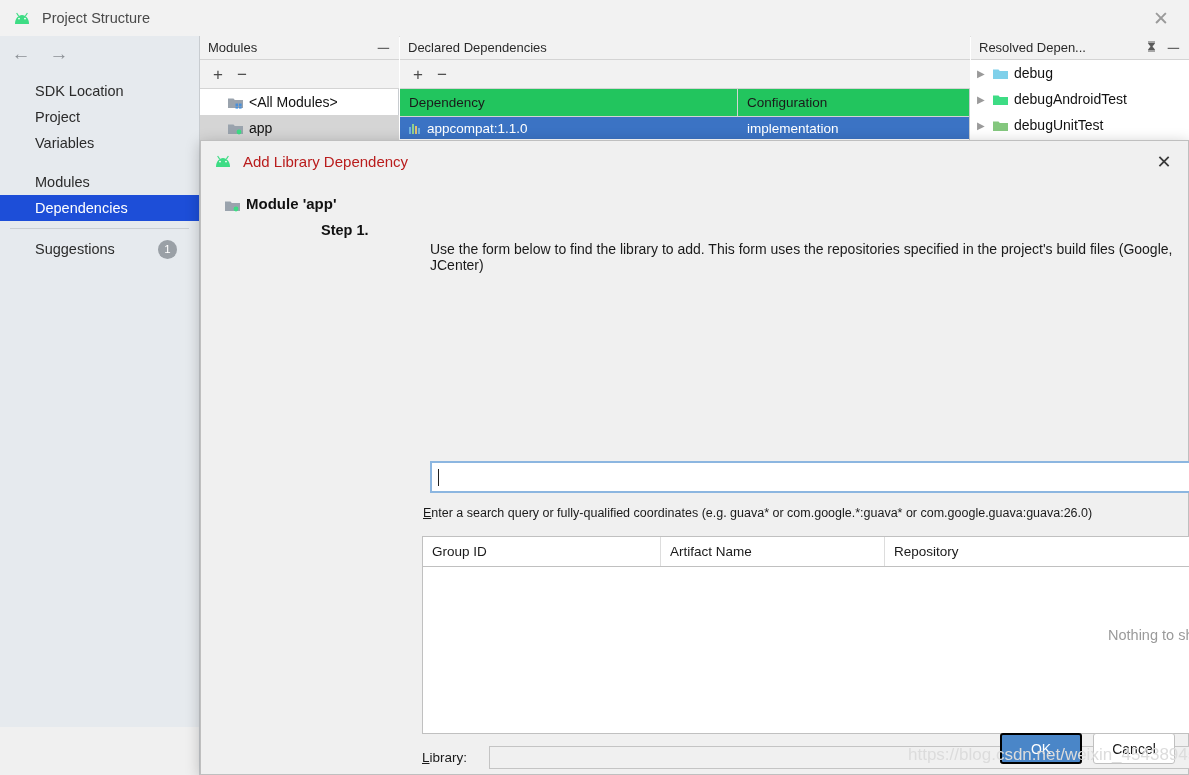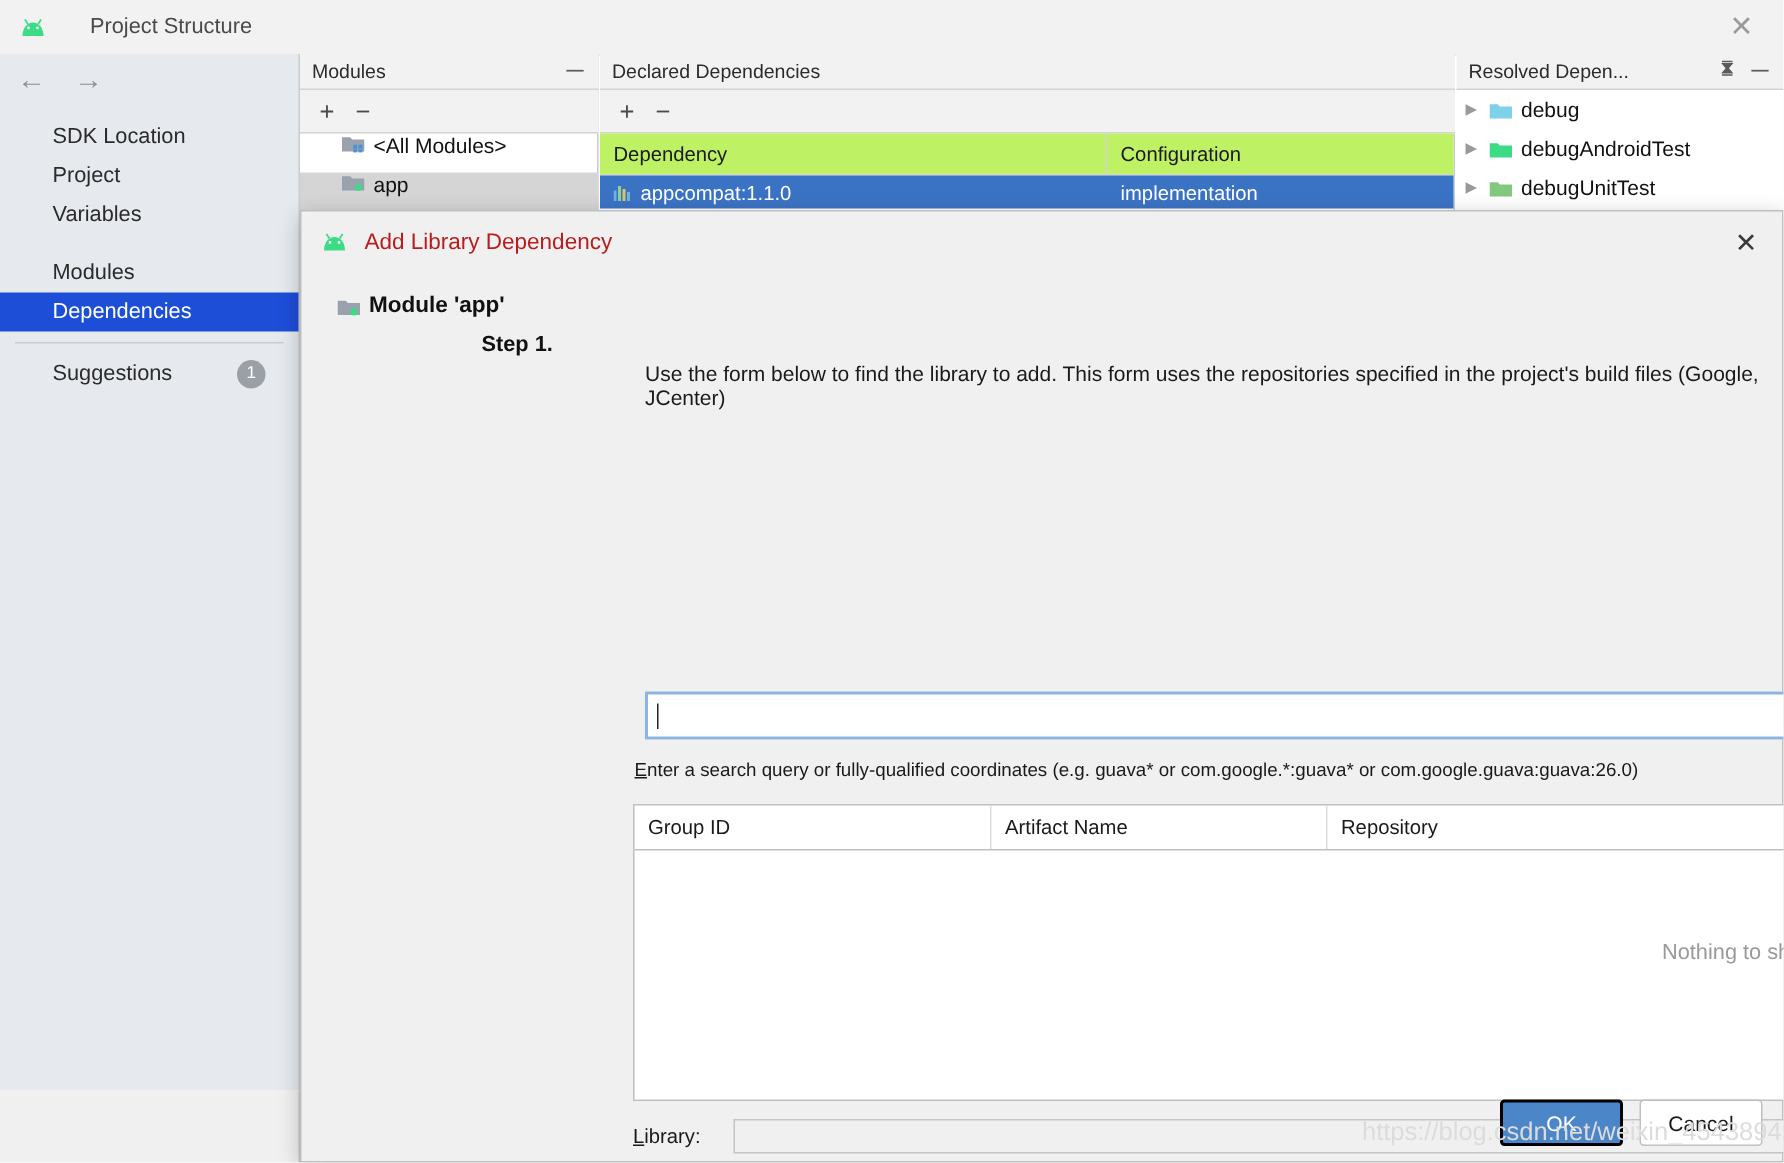--- a/index.html
+++ b/index.html
@@ -9,21 +9,21 @@
     background: #ffffff;
     font-family: "Liberation Sans", sans-serif;
     -webkit-font-smoothing: antialiased;
   }
   #root { position: relative; width: 1189px; height: 775px; }
 
   
   .psw-titlebar {
     position: absolute; left: 0; top: 0; width: 1189px; height: 36px;
     background: #f2f2f2; border-bottom: 1px solid #e0e0e0;
-    display: flex; align-items: center; gap: 18px;
+    display: flex; align-items: center;
   }
   .psw-title-icon { margin-left: 12px; margin-right: 10px; display: flex; align-items: center; }
   .psw-title-text { font-size: 14.5px; color: #4a4a4a; }
   .psw-close {
     position: absolute; right: 0; top: 0; width: 56px; height: 36px;
     display: flex; align-items: center; justify-content: center;
     color: #9a9a9a; font-size: 19px; font-weight: 300;
   }
 
   
@@ -65,27 +65,27 @@
 
   .panel-toolbar {
     position: absolute; height: 29px;
     background: #f2f2f2; border-bottom: 1px solid #d4d4d4;
     display: flex; align-items: center; gap: 14px; padding-left: 13px;
     box-sizing: border-box;
   }
   .tb-ico { font-size: 17px; color: #4a4a4a; line-height: 1; }
 
   .mod-panel { position: absolute; left: 200px; top: 36px; width: 199px; height: 691px; background: #ffffff; box-sizing: border-box; border-right: 1px solid #c8ccd0; }
-  .mod-row { height: 26px; display: flex; align-items: flex-start; padding-left: 28px; font-size: 14px; color: #111; box-sizing: border-box; }
+  .mod-row { height: 26px; display: flex; align-items: center; padding-left: 28px; font-size: 14px; color: #111; box-sizing: border-box; }
   .mod-row.sel { background: #d5d5d5; }
   .folder-ico { width: 15px; height: 12px; margin-right: 6px; position: relative; flex: none; }
 
   
   .dd-panel { position: absolute; left: 400px; top: 36px; width: 570px; height: 691px; background: #ffffff; box-sizing: border-box; border-right: 1px solid #c8ccd0; }
-  .dd-colhead { position: absolute; left: 0; top: 53px; width: 100%; height: 28px; background: #bef264; border-bottom: 1px solid #d4d4d4; box-sizing: border-box; display: flex; }
+  .dd-colhead { position: absolute; left: 0; top: 53px; width: 100%; height: 28px; background: #22c55e; border-bottom: 1px solid #d4d4d4; box-sizing: border-box; display: flex; }
   .dd-colhead .c { font-size: 13.5px; color: #1a1a1a; display: flex; align-items: center; padding-left: 9px; box-sizing: border-box; }
   .dd-row { position: absolute; left: 0; top: 81px; width: 100%; height: 22px; background: #3b73c4; color: #fff; display: flex; font-size: 13.5px; align-items: center; overflow: hidden; }
 
   
   .rd-panel { position: absolute; left: 971px; top: 36px; width: 218px; height: 691px; background: #ffffff; box-sizing: border-box; }
   .rd-row { height: 26px; display: flex; align-items: center; padding-left: 6px; font-size: 14px; color: #111; }
   .rd-arrow { width: 16px; color: #9a9a9a; font-size: 10px; flex: none; }
 
   
   .dlg {

